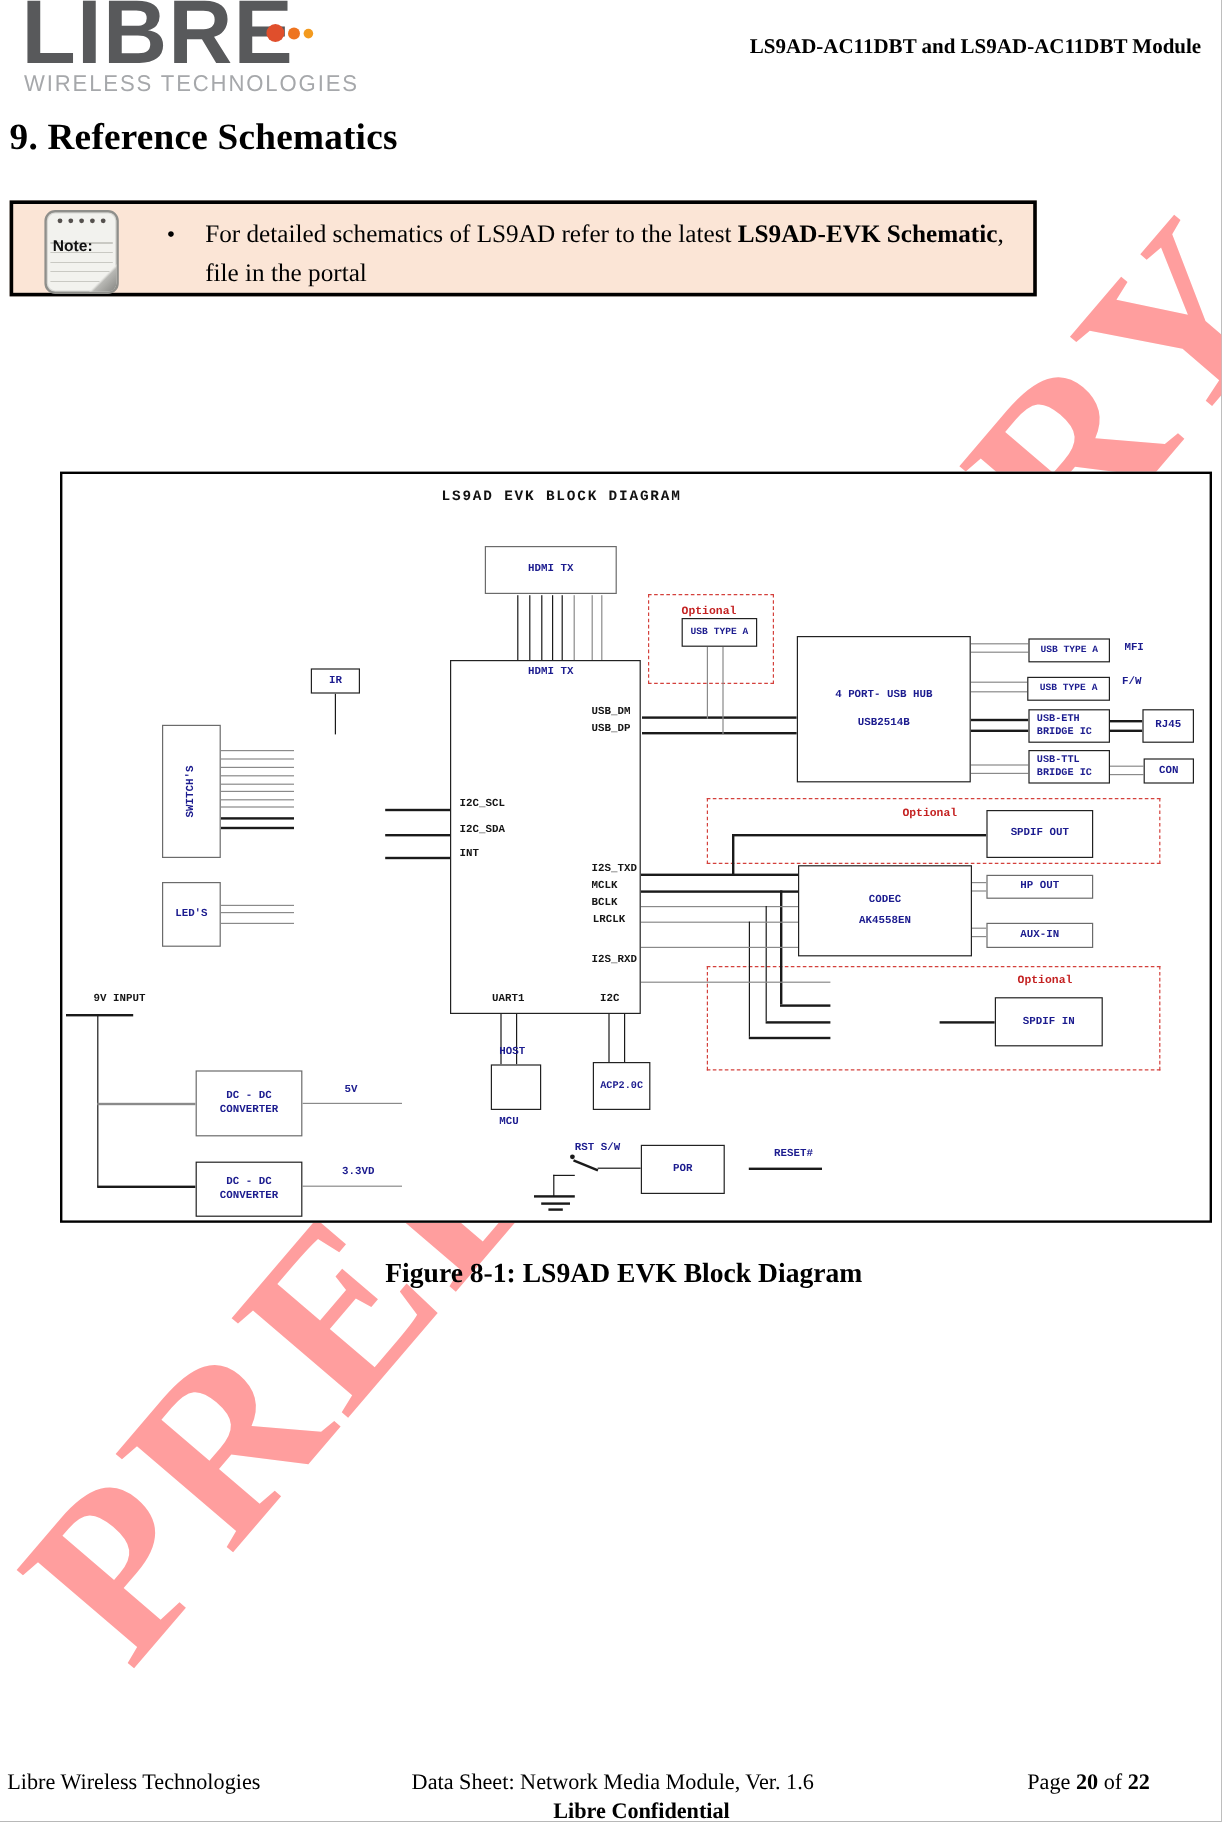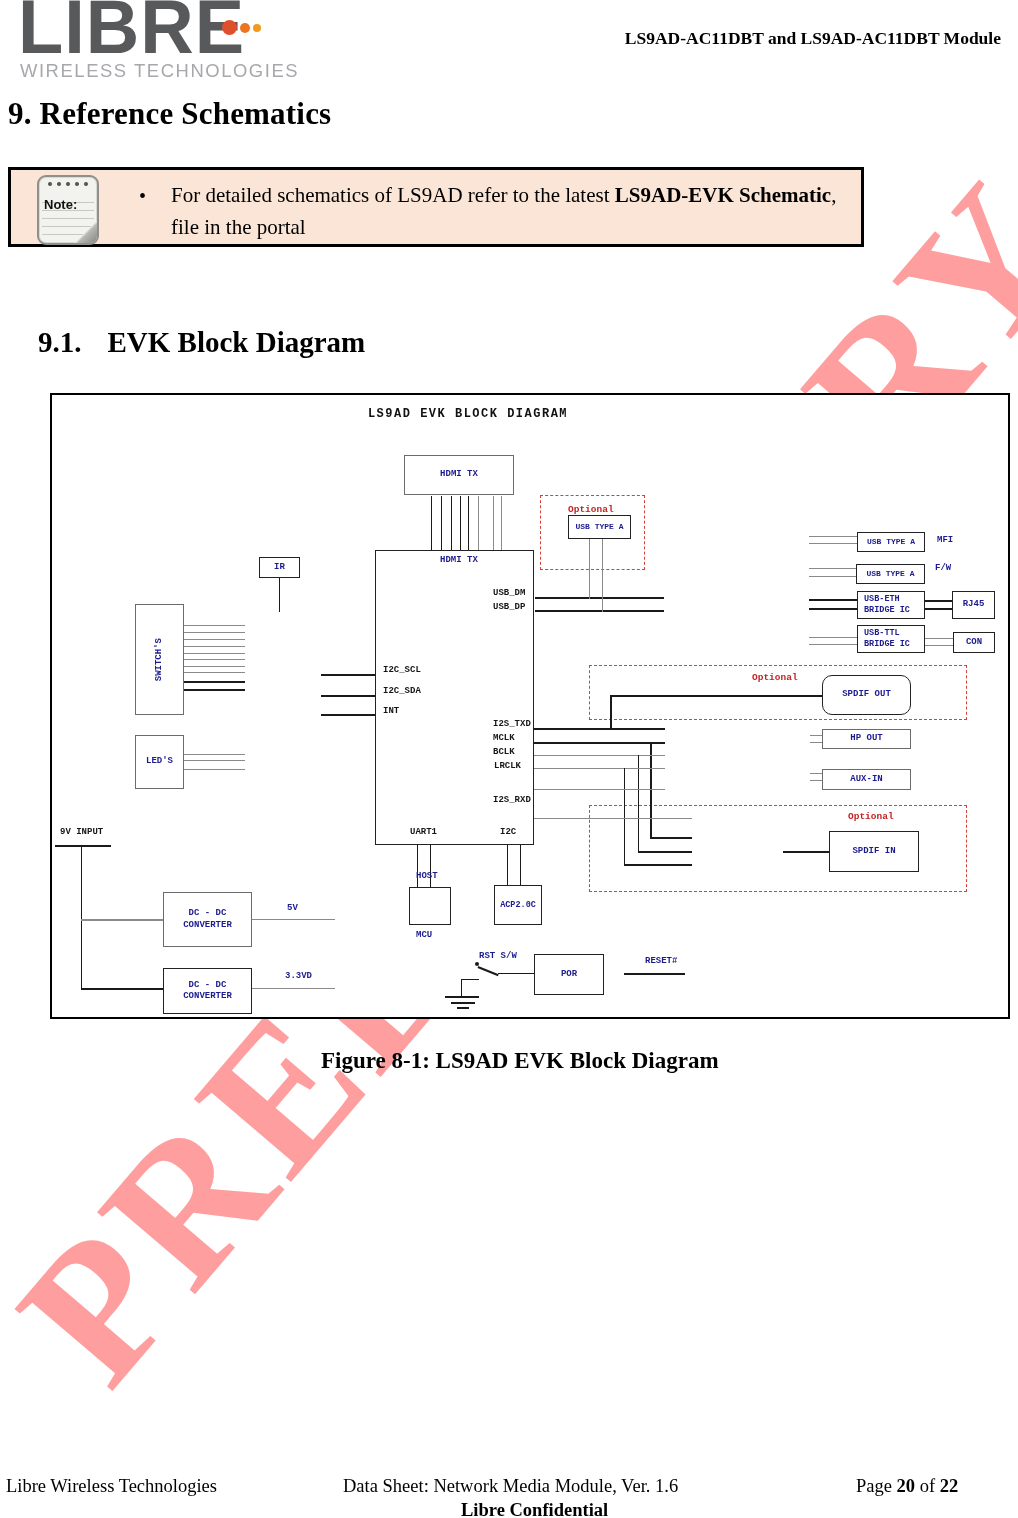--- a/index.html
+++ b/index.html
@@ -103,23 +103,20 @@
         </div>
       <div class="txt">Note:</div>
       <div class="fold"></div>
     </div>
     <div class="note-body">
       <span class="note-bullet">•</span>
       <span>For detailed schematics of LS9AD refer to the latest </span><span class="emph">LS9AD-EVK Schematic</span><span>, file in the portal</span>
     </div>
   </div>
 
-  <div class="h2">
-    <span class="num">9.1.</span><span>EVK Block Diagram</span>
-  </div>
 
   <div class="diagram">
     <div class="canvas">
       <div class="diag-title">LS9AD EVK BLOCK DIAGRAM</div>
 
       <div class="lever"></div>
       <div class="pivot"></div>
     <div class="opt" style="left: 488px; top: 100px; width: 105px; height: 75px;">
           <div class="optlbl" style="left: 27px; top: 8px; color: rgb(196, 34, 34);">Optional</div>
         </div>
@@ -215,42 +212,50 @@
         </div>
         <div class="blk light vert" style="left: 83px; top: 209px; width: 49px; height: 111px;">
           <div>SWITCH'S</div>
         </div>
         <div class="blk light" style="left: 83px; top: 340px; width: 49px; height: 54px;">
           <div>LED'S</div>
         </div>
         <div class="blk" style="left: 516px; top: 120px; width: 63px; height: 24px; font-size: 8px;">
           <div>USB TYPE A</div>
         </div>
+        <div class="blk" style="left: 612px; top: 135px; width: 145px; height: 122px; row-gap: 12px;">
+          <div>4 PORT- USB HUB</div>
+          <div>USB2514B</div>
+        </div>
         <div class="blk" style="left: 805px; top: 137px; width: 68px; height: 20px; font-size: 8px;">
           <div>USB TYPE A</div>
         </div>
         <div class="blk" style="left: 804px; top: 169px; width: 69px; height: 20px; font-size: 8px;">
           <div>USB TYPE A</div>
         </div>
         <div class="blk left" style="left: 805px; top: 196px; width: 68px; height: 28px; font-size: 8.5px;">
           <div>USB-ETH</div>
           <div>BRIDGE IC</div>
         </div>
         <div class="blk" style="left: 900px; top: 196px; width: 43px; height: 28px;">
           <div>RJ45</div>
         </div>
         <div class="blk left" style="left: 805px; top: 230px; width: 68px; height: 28px; font-size: 8.5px;">
           <div>USB-TTL</div>
           <div>BRIDGE IC</div>
         </div>
         <div class="blk" style="left: 901px; top: 237px; width: 42px; height: 21px;">
           <div>CON</div>
         </div>
-        <div class="blk" style="left: 770px; top: 280px; width: 89px; height: 40px; border-radius: 10px;">
+        <div class="blk" style="left: 770px; top: 280px; width: 89px; height: 40px;">
           <div>SPDIF OUT</div>
+        </div>
+        <div class="blk" style="left: 613px; top: 326px; width: 145px; height: 76px; row-gap: 6px;">
+          <div>CODEC</div>
+          <div>AK4558EN</div>
         </div>
         <div class="blk light" style="left: 770px; top: 334px; width: 89px; height: 20px;">
           <div>HP OUT</div>
         </div>
         <div class="blk light" style="left: 770px; top: 374px; width: 89px; height: 21px;">
           <div>AUX-IN</div>
         </div>
         <div class="blk" style="left: 777px; top: 436px; width: 90px; height: 41px;">
           <div>SPDIF IN</div>
         </div>
@@ -280,21 +285,21 @@
         <div class="lbl" style="left: 331px; top: 312px; color: rgb(22, 22, 22);">INT</div>
         <div class="lbl" style="left: 441px; top: 325px; color: rgb(22, 22, 22);">I2S_TXD</div>
         <div class="lbl" style="left: 441px; top: 339px; color: rgb(22, 22, 22);">MCLK</div>
         <div class="lbl" style="left: 441px; top: 353px; color: rgb(22, 22, 22);">BCLK</div>
         <div class="lbl" style="left: 442px; top: 367px; color: rgb(22, 22, 22);">LRCLK</div>
         <div class="lbl" style="left: 441px; top: 401px; color: rgb(22, 22, 22);">I2S_RXD</div>
         <div class="lbl" style="left: 358px; top: 433px; color: rgb(22, 22, 22);">UART1</div>
         <div class="lbl" style="left: 448px; top: 433px; color: rgb(22, 22, 22);">I2C</div>
         <div class="lbl" style="left: 885px; top: 141px; color: rgb(28, 28, 143);">MFI</div>
         <div class="lbl" style="left: 883px; top: 169px; color: rgb(28, 28, 143);">F/W</div>
-        <div class="lbl" style="left: 8px; top: 433px; color: rgb(22, 22, 22);">9V INPUT</div>
+        <div class="lbl" style="left: 26px; top: 433px; color: rgb(22, 22, 22);">9V INPUT</div>
         <div class="lbl" style="left: 235px; top: 509px; color: rgb(28, 28, 143);">5V</div>
         <div class="lbl" style="left: 233px; top: 577px; color: rgb(28, 28, 143);">3.3VD</div>
         <div class="lbl" style="left: 427px; top: 557px; color: rgb(28, 28, 143);">RST S/W</div>
         <div class="lbl" style="left: 593px; top: 562px; color: rgb(28, 28, 143);">RESET#</div>
       </div>
   </div>
 
   <div class="caption">Figure 8-1: LS9AD EVK Block Diagram</div>
 
   <div class="footer">

